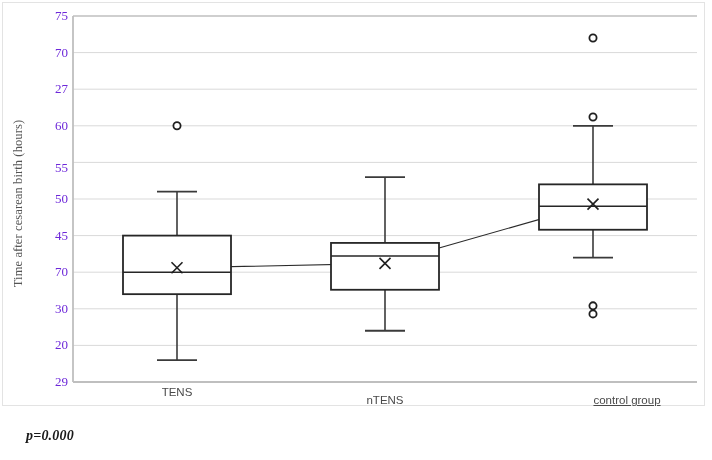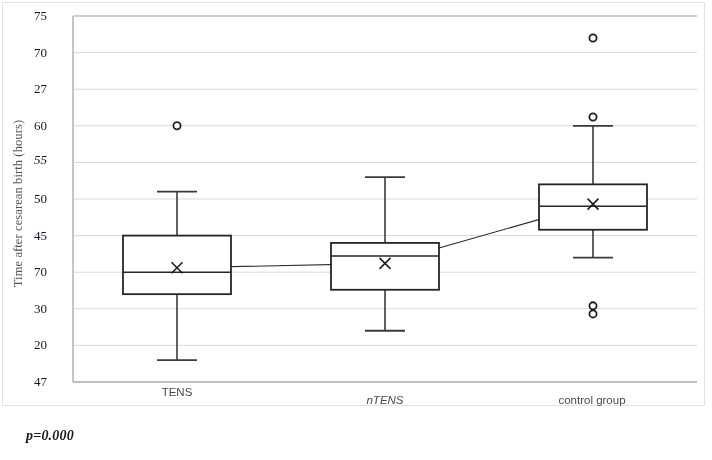--- a/index.html
+++ b/index.html
@@ -42,24 +42,24 @@
     color:#555555;
     letter-spacing:0.1px;
     white-space:nowrap;
   }
 
   
   .y-tick{
     position:absolute;
     right:0;
     width:34px;
-    text-align:left;
+    text-align:right;
     font-family:"Liberation Serif", serif;
     font-size:13px;
-    color:#0f172a;
+    color:#6d28d9;
     line-height:1;
   }
   .y-ticks-layer{
     position:absolute;
     left:28px;top:0;width:40px;height:410px;
   }
 
   .x-tick{
     position:absolute;
     text-align:center;
@@ -94,27 +94,27 @@
 
   <div class="figure-frame"></div>
 
   <div class="y-axis-title">Time after cesarean birth (hours)</div>
 
   <div class="y-ticks-layer">
       <div class="y-tick" style="top: 9px;">75</div>
       <div class="y-tick" style="top: 45.6px;">70</div>
       <div class="y-tick" style="top: 82.2px;">27</div>
       <div class="y-tick" style="top: 118.8px;">60</div>
-      <div class="y-tick" style="top: 153px; font-style: italic;">55</div>
+      <div class="y-tick" style="top: 161px;">55</div>
       <div class="y-tick" style="top: 192px;">50</div>
       <div class="y-tick" style="top: 228.6px;">45</div>
       <div class="y-tick" style="top: 265.2px;">70</div>
       <div class="y-tick" style="top: 301.8px;">30</div>
       <div class="y-tick" style="top: 338.4px;">20</div>
-      <div class="y-tick" style="top: 375px;">47</div>
+      <div class="y-tick" style="top: 375px;">29</div>
     </div>
 
   <svg class="chart-svg" viewBox="0 0 712 410">
     <g id="gridlines">
         <line x1="73" x2="697" y1="16" y2="16" stroke="#bfbfbf" stroke-width="1.6"></line>
         <line x1="73" x2="697" y1="52.599999999999966" y2="52.599999999999966" stroke="#d9d9d9" stroke-width="1"></line>
         <line x1="73" x2="697" y1="89.19999999999999" y2="89.19999999999999" stroke="#d9d9d9" stroke-width="1"></line>
         <line x1="73" x2="697" y1="125.80000000000001" y2="125.80000000000001" stroke="#d9d9d9" stroke-width="1"></line>
         <line x1="73" x2="697" y1="162.4" y2="162.4" stroke="#d9d9d9" stroke-width="1"></line>
         <line x1="73" x2="697" y1="199" y2="199" stroke="#d9d9d9" stroke-width="1"></line>
@@ -175,19 +175,19 @@
         </g>
         <g>
           <line x1="587.5" y1="198.62400000000002" x2="598.5" y2="209.62400000000002" stroke="#1f1f1f" stroke-width="1.6"></line>
           <line x1="587.5" y1="209.62400000000002" x2="598.5" y2="198.62400000000002" stroke="#1f1f1f" stroke-width="1.6"></line>
         </g>
       </g>
   </svg>
 
   <div class="x-ticks-layer">
       <div class="x-tick" style="left: 177px; top: 0;">TENS</div>
-      <div class="x-tick" style="left: 385px; top: 8px; font-style: italic;">nTENS</div>
-      <div class="x-tick" style="left: 592px; top: 8px;">control group</div>
+      <div class="x-tick" style="left: 385px; top: 8px;">nTENS</div>
+      <div class="x-tick" style="left: 627px; top: 8px; text-decoration: underline;">control group</div>
     </div>
 
   <div class="pvalue">p=0.000</div>
 
 </div>
 
 </body></html>

